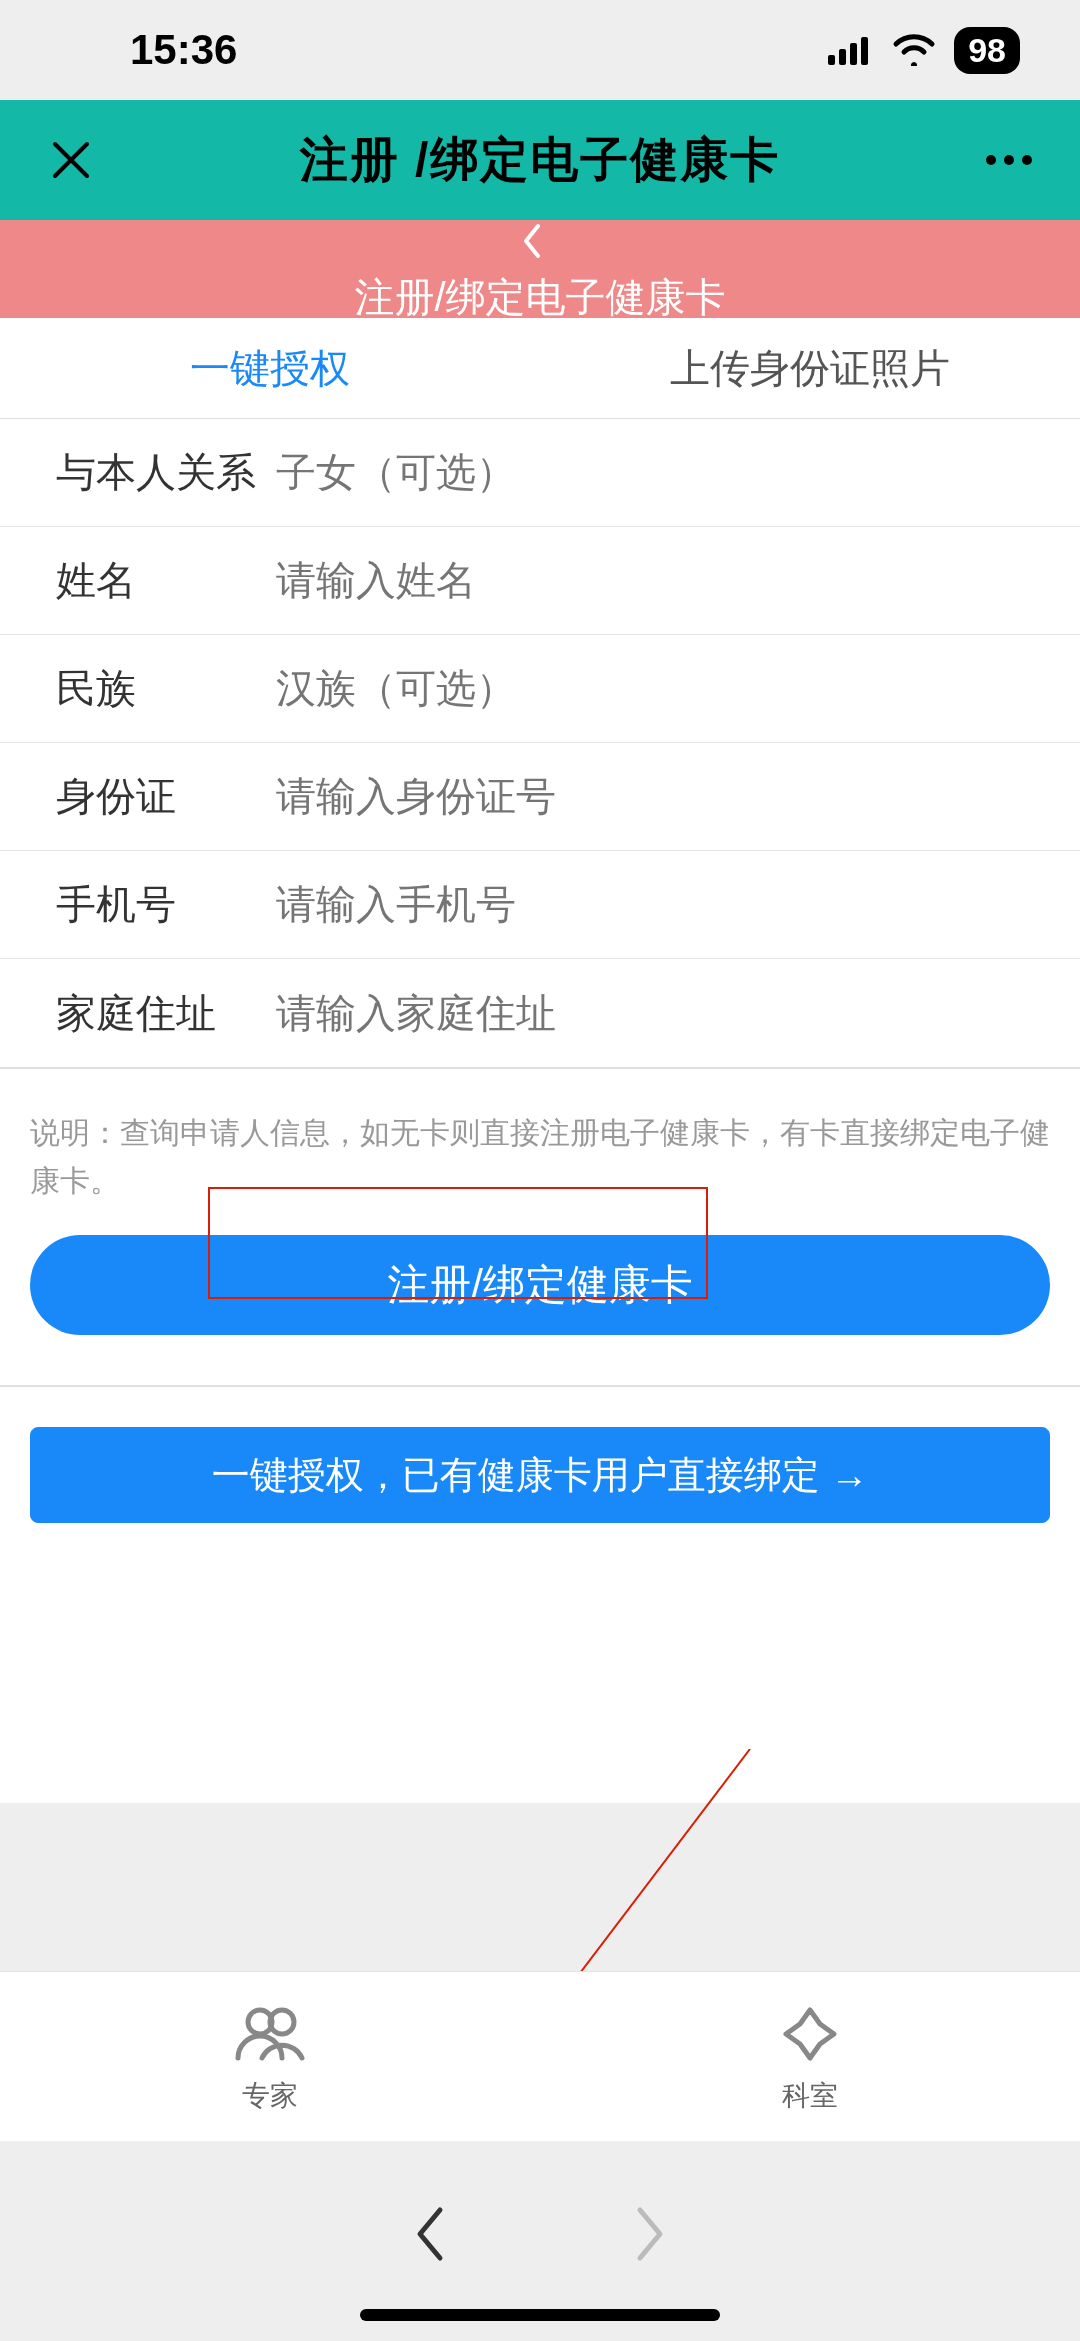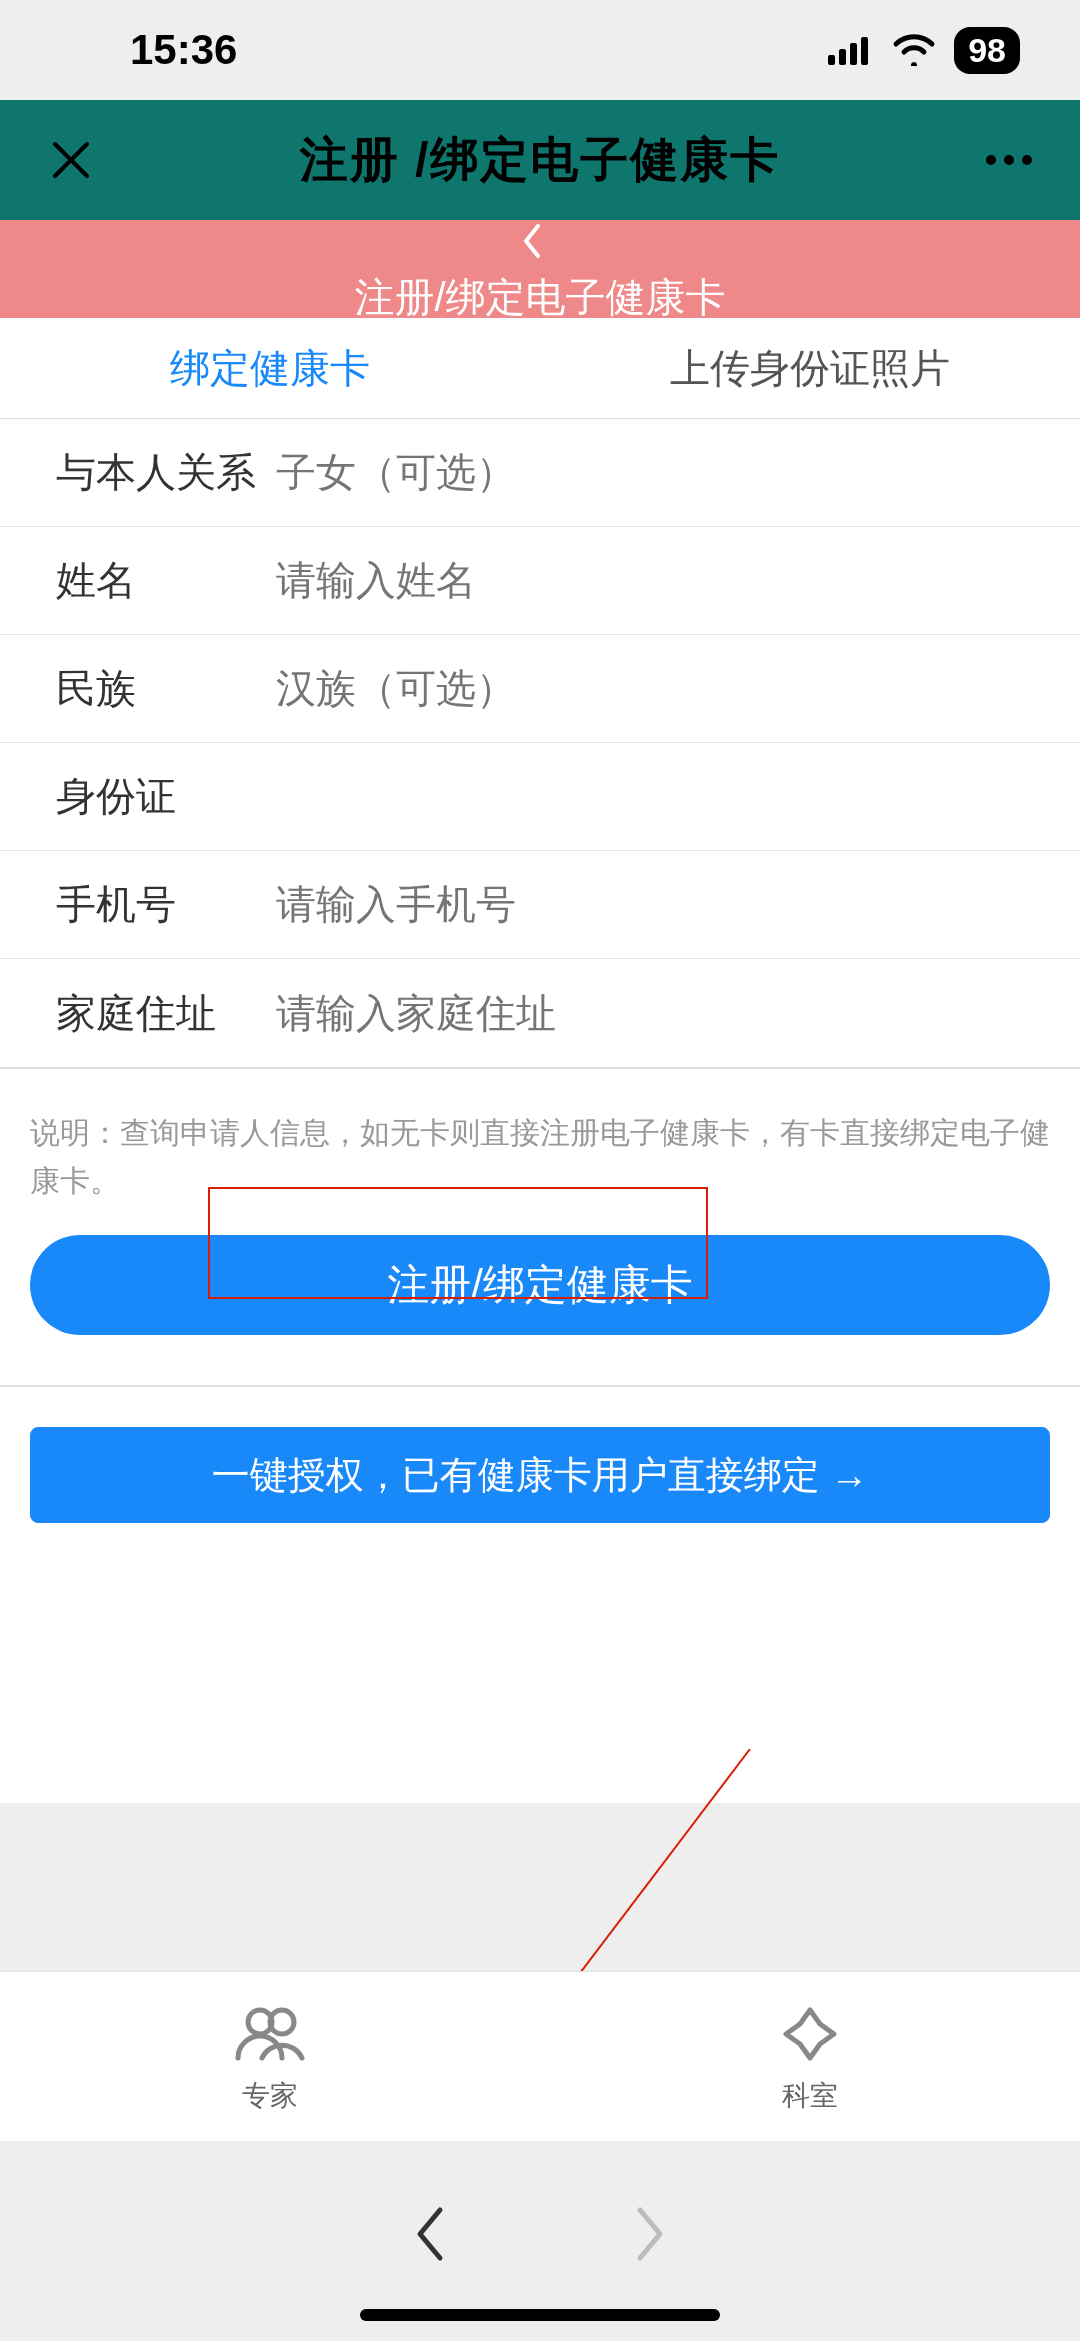--- a/index.html
+++ b/index.html
@@ -7,21 +7,21 @@
   .screen { width: 1080px; height: 2341px; background: #eeeeee; position: relative; overflow: hidden; }
 
   
   .status-bar { height: 100px; display: flex; align-items: center; justify-content: space-between; padding: 0 60px; background: #eeeeee; }
   .status-time { font-size: 42px; font-weight: 600; color: #000; margin-left:70px;text-align:right;}
   .status-right { display: flex; align-items: center; gap: 18px; }
   .status-right svg { display:block; }
   .battery-badge { background:#000; color:#fff; border-radius:16px; padding:4px 14px; font-size:34px; font-weight:700; }
 
   
-  .top-nav { height: 120px; display:flex; align-items:center; justify-content:space-between; padding:0 41px; background:#0f766e; }
+  .top-nav { height: 120px; display:flex; align-items:center; justify-content:space-between; padding:0 41px; background:#14b8a6; }
   .top-nav .close-x { font-size:56px; font-weight:300; color:#000; width:60px; text-align:center; cursor:pointer; }
   .top-nav .title { font-size:48px; font-weight:600; color:#000; letter-spacing:2px; }
   .top-nav .more { width:60px; text-align:center; color:#000; font-size:52px; font-weight:700; letter-spacing:6px; cursor:pointer; display:flex; justify-content:center; gap:8px;}
   .top-nav .more span { width:10px; height:10px; background:#000; border-radius:50%; display:inline-block;}
 
   
   .pink-header { height: 98px; background:#ef8888; display:flex; align-items:center; justify-content:space-between; padding:0 36px; color:#fff;flex-direction:column; }
   .pink-header .back { font-size:44px; cursor:pointer; width:40px;}
   .pink-header .ptitle { font-size:40px; }
   .pink-header .home { width:40px; cursor:pointer; }
@@ -114,21 +114,21 @@
     <div class="ptitle">注册/绑定电子健康卡</div>
     <div class="home">
       <svg width="44" height="44" viewBox="0 0 44 44">
           <path d="M6 22 L22 8 L38 22 M12 20 V38 H32 V20" stroke="#fff" stroke-width="4" fill="none" stroke-linecap="round" stroke-linejoin="round"></path>
         </svg>
     </div>
   </div>
 
   <div class="tabs">
     <div class="tab active">
-      <span>绑定健康卡</span>
+      <span>一键授权</span>
     </div>
     <div class="tab">
       <span>上传身份证照片</span>
     </div>
     <div class="tab-underline"></div>
   </div>
   <div class="tabs-divider"></div>
 
   <div class="form">
     <div class="row">
@@ -138,20 +138,21 @@
     <div class="row">
       <div class="label">姓名</div>
       <input class="value" placeholder="请输入姓名" style="">
     </div>
     <div class="row">
       <div class="label">民族</div>
       <input class="value" readonly="" placeholder="汉族（可选）" style="">
     </div>
     <div class="row">
       <div class="label">身份证</div>
+      <input class="value" placeholder="请输入身份证号" style="">
     </div>
     <div class="row">
       <div class="label">手机号</div>
       <input class="value" placeholder="请输入手机号" style="">
     </div>
     <div class="row">
       <div class="label">家庭住址</div>
       <input class="value" placeholder="请输入家庭住址" style="">
     </div>
   </div>

